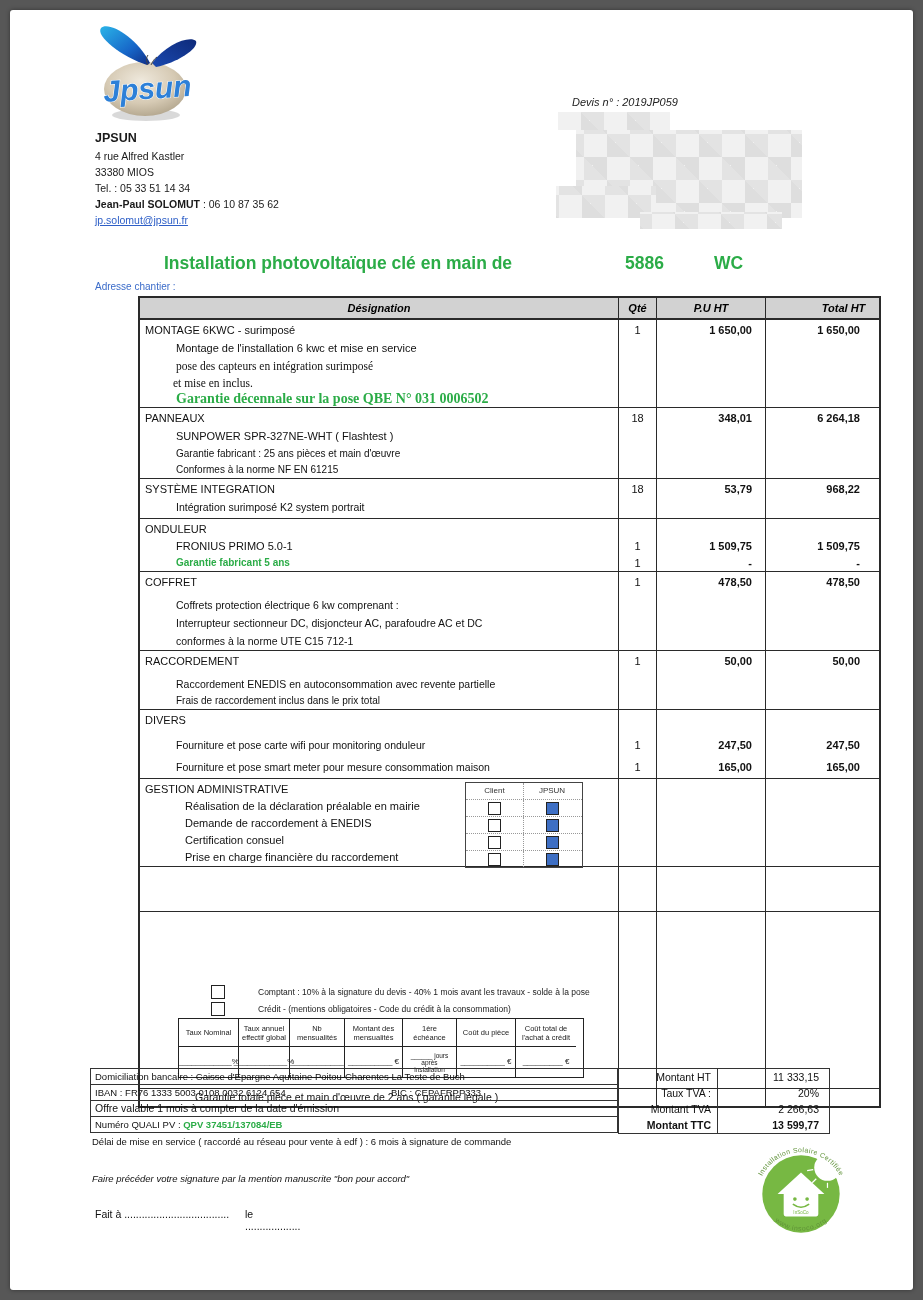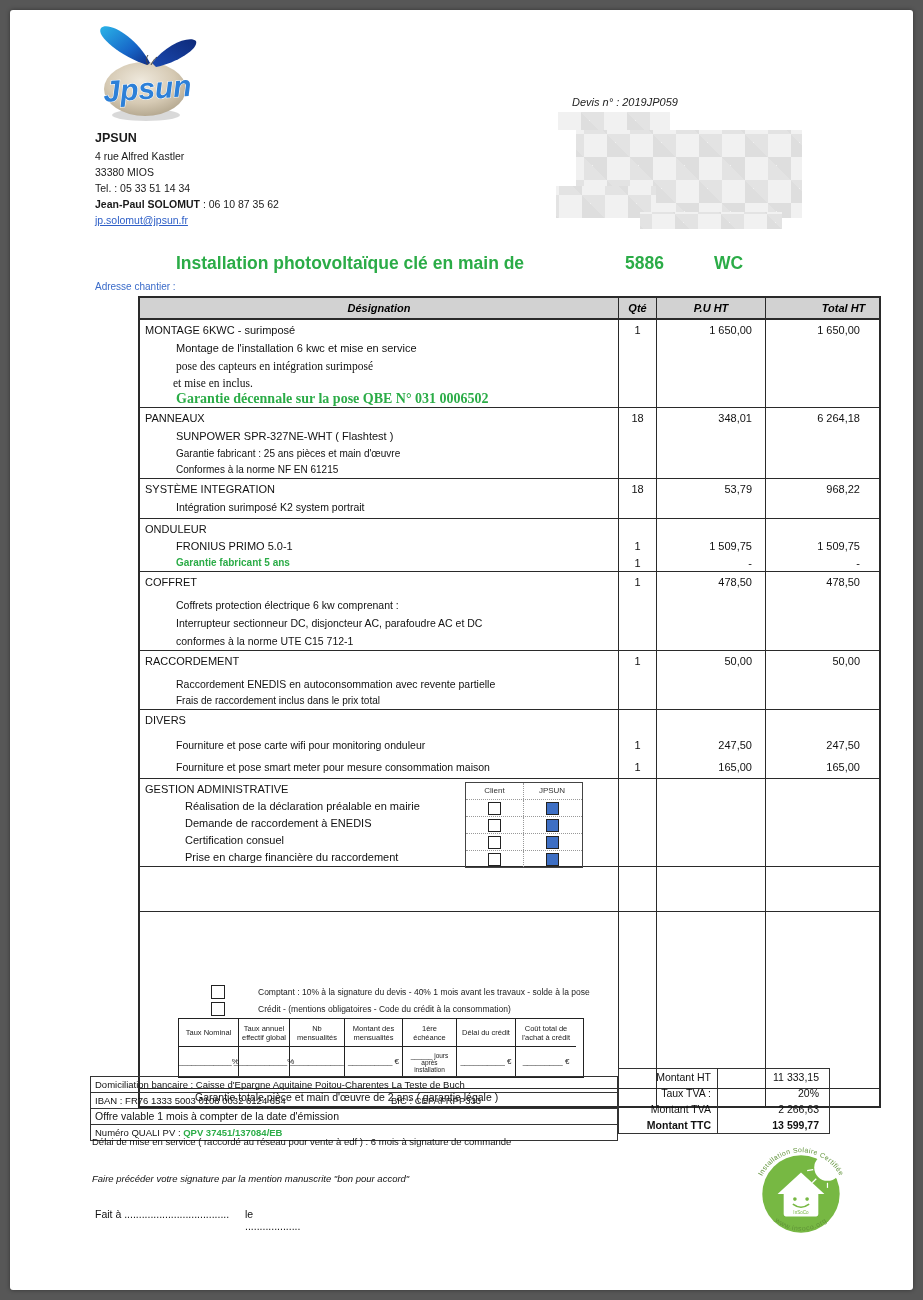--- a/index.html
+++ b/index.html
@@ -13,34 +13,34 @@
   .company .bold{font-weight:bold;}
   .company a.email{color:#2e5fc7;text-decoration:underline;cursor:pointer;}
   .devis{left:562px;top:86px;font-style:italic;font-size:11px;color:#222;}
   .mosaic{background-color:#f1f1f1;background-image:
      linear-gradient(45deg,#e3e3e3 25%,transparent 25%,transparent 75%,#e3e3e3 75%),
      linear-gradient(45deg,#dedede 25%,transparent 25%,transparent 75%,#dedede 75%);
      background-position:0 0,23px 23px;background-size:46px 46px;}
 
   
   .title-row{left:0;top:243px;width:903px;height:24px;color:#2bac47;font-weight:bold;font-size:17.5px;}
-  .title-main{position:absolute;left:166px;top:0;}
+  .title-main{position:absolute;left:154px;top:0;}
   .title-power{position:absolute;left:615px;top:0;}
   .title-unit{position:absolute;left:704px;top:0;}
   .addr-label{left:85px;top:271px;font-size:10px;color:#3a6bc9;}
 
   
   .maintable{left:80px;top:286px;width:739px;border:2px solid #2a2a2a;background:#fff;margin-left:48px;}
   .trow{display:grid;grid-template-columns:478px 38px 109px 108px;border-top:1px solid #2a2a2a;}
   .trow:first-child{border-top:none;}
   .trow>div{position:relative;min-width:0;}
   .c-qty,.c-pu,.c-total{border-left:1px solid #2a2a2a;}
   .c-qty{text-align:center;}
   .c-pu,.c-total{text-align:right;}
-  .c-pu .ln,.c-total .ln{padding-right:13px;}
+  .c-pu .ln,.c-total .ln{padding-right:13px;font-weight:bold;}
   .thead{background:#d2d2d2;font-weight:bold;font-style:italic;font-size:11px;border-bottom:1px solid #2a2a2a;}
   .thead>div{text-align:center;line-height:20px;height:20px;}
   .r1{min-height:86px;} .r2{min-height:63px;} .r3{min-height:39px;} .r4{min-height:52px;}
   .r5{min-height:70px;} .r6{min-height:54px;} .r7{min-height:68px;} .r8{min-height:87px;}
   .r9{min-height:44px;} .r10{min-height:176px;} .r11{min-height:17px;}
 
   .ln{font-size:11px;line-height:17px;color:#111;white-space:nowrap;}
   .name{padding-left:5px;padding-top:2px;}
   .vtop{padding-top:2px;}
   .ind{padding-left:36px;}
@@ -68,21 +68,21 @@
           grid-template-columns:59px 51px 55px 58px 54px 59px 61px;font-size:7.5px;color:#222;}
   .credit .hc{border-left:1px solid #222;border-bottom:1px solid #222;height:27px;display:flex;align-items:center;justify-content:center;text-align:center;line-height:9px;padding:0 2px;}
   .credit .vc{border-left:1px solid #222;height:30px;display:flex;align-items:center;justify-content:center;text-align:center;font-size:8px;line-height:8px;flex-direction:column;}
   .credit .hc:nth-child(1),.credit .vc:nth-child(8){border-left:none;}
   .credit .first{border-left:none !important;}
   .echeance{font-size:6.5px;line-height:7px;}
 
   
   .botleft{left:80px;top:1058px;width:528px;}
   .brow{border:1px solid #333;margin-top:-1px;height:15px;line-height:15px;font-size:9.5px;color:#111;padding-left:4px;position:relative;white-space:nowrap;}
-  .brow.first{margin-top:8px;}
+  .brow.first{margin-top:0;}
   .brow .bic{position:absolute;left:300px;top:0;}
   .brow.offre{font-size:10.5px;}
   .qgreen{color:#2bac47;font-weight:bold;}
   .totals{left:608px;top:1058px;width:210px;border:1px solid #333;}
   .totrow{display:grid;grid-template-columns:98px 110px;height:16px;line-height:16px;font-size:10.5px;color:#111;}
   .totrow .tl{text-align:right;padding-right:6px;}
   .totrow .tv{text-align:right;padding-right:8px;border-left:1px solid #333;}
   .totrow.ttc{font-weight:bold;}
 
   
@@ -341,21 +341,21 @@
         <div class="payline" style="left:71px;top:90px;">
           <span class="cb2"></span>
           <span>Crédit - (mentions obligatoires - Code du crédit à la consommation)</span>
         </div>
         <div class="credit">
           <div class="hc first">Taux Nominal</div>
           <div class="hc">Taux annuel effectif global</div>
           <div class="hc">Nb mensualités</div>
           <div class="hc">Montant des mensualités</div>
           <div class="hc">1ère échéance</div>
-          <div class="hc">Délai du crédit</div>
+          <div class="hc">Coût du pièce</div>
           <div class="hc">Coût total de l'achat à crédit</div>
           <div class="vc first">____________%</div>
           <div class="vc">____________%</div>
           <div class="vc">____________</div>
           <div class="vc">__________ €</div>
           <div class="vc">
             <span class="echeance">______ jours après</span>
             <span class="echeance">installation</span>
           </div>
           <div class="vc">__________ €</div>

